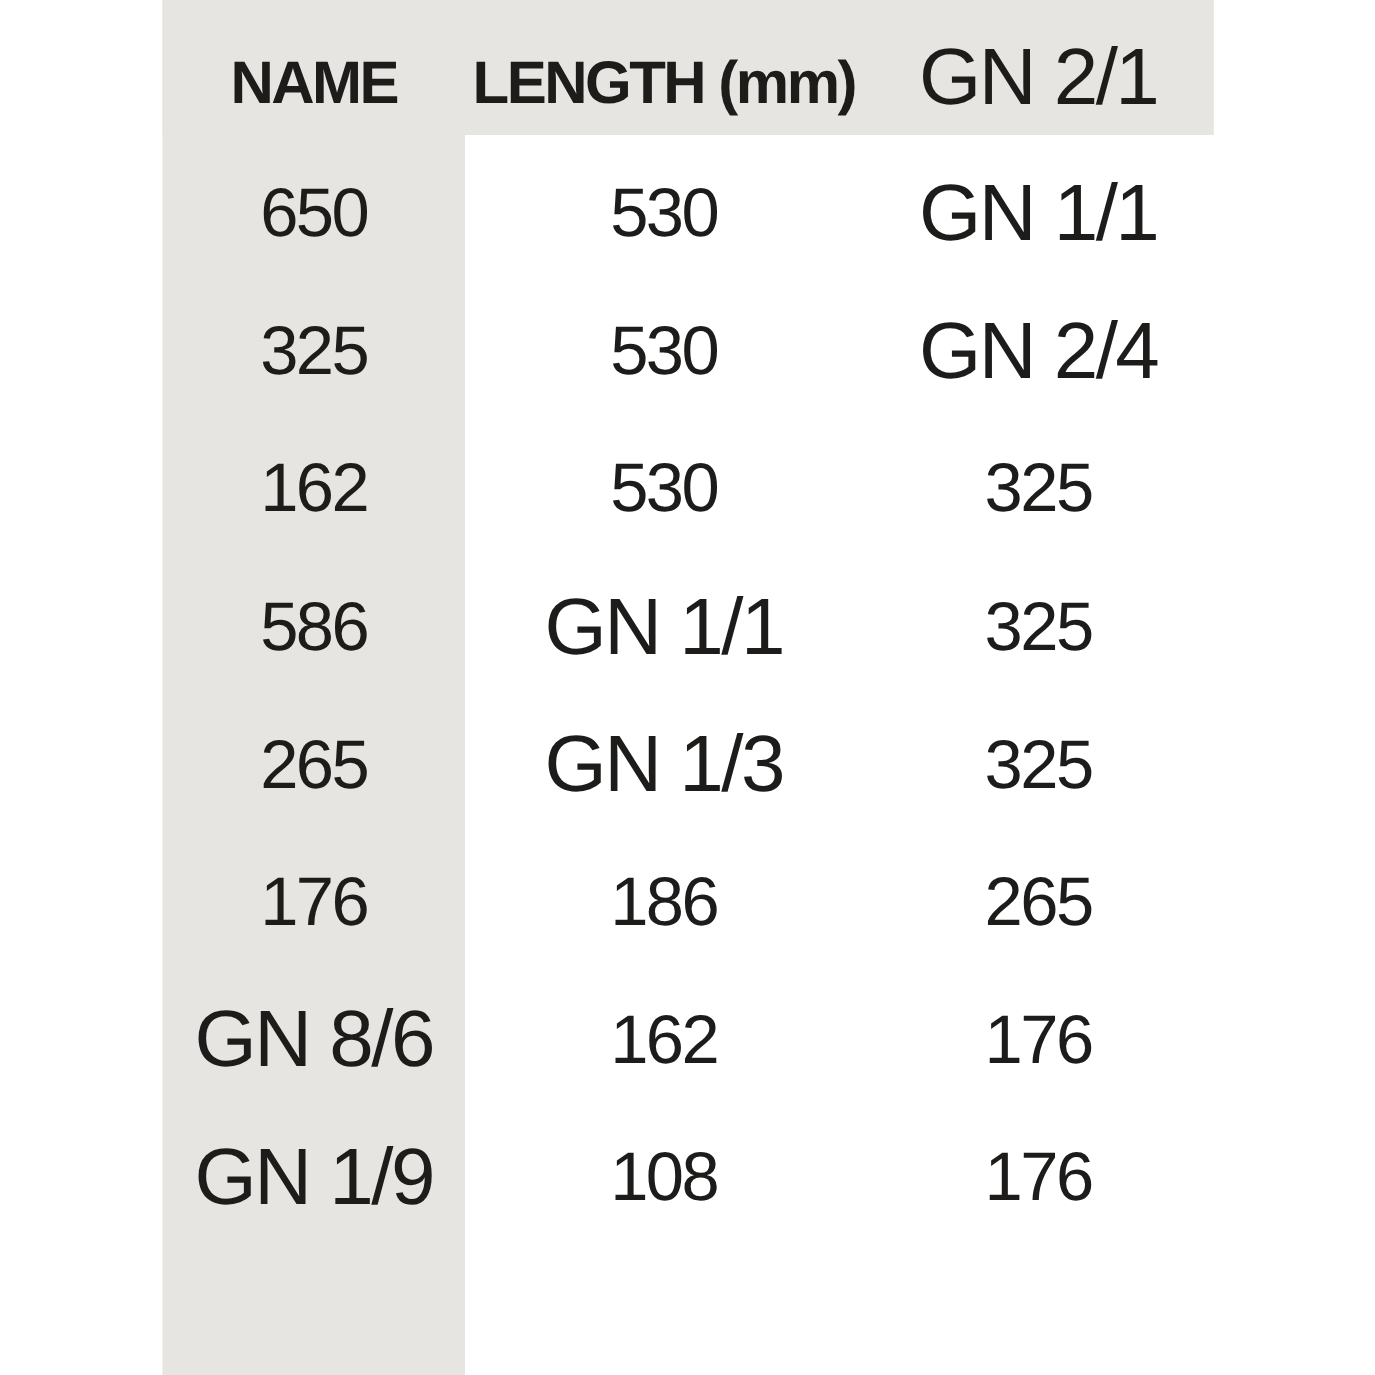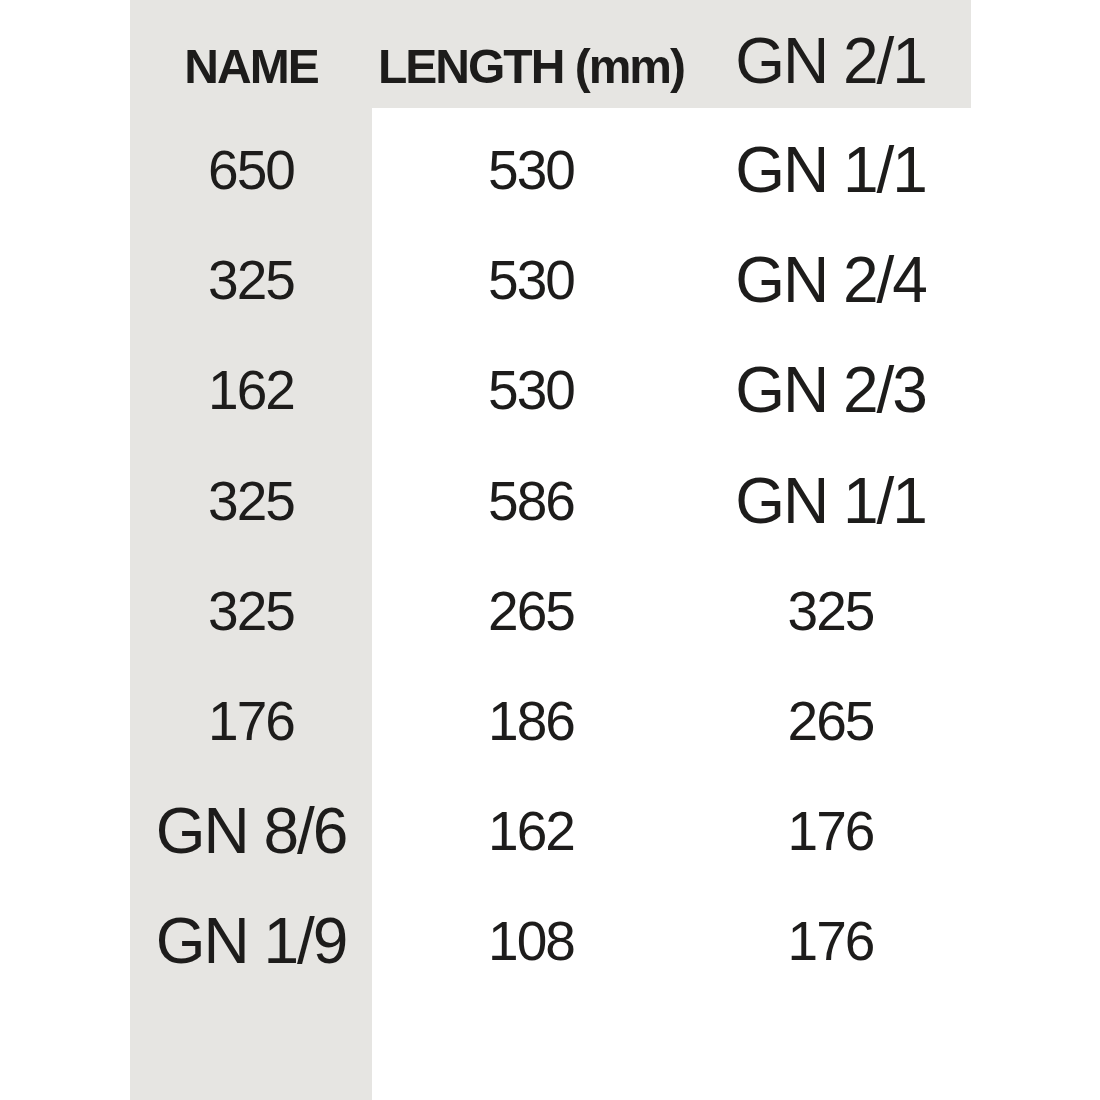--- a/index.html
+++ b/index.html
@@ -88,28 +88,28 @@
     <div class="cell num-cell">530</div>
 
     <div class="cell name-cell">GN 1/1</div>
     <div class="cell num-cell">325</div>
     <div class="cell num-cell">530</div>
 
     <div class="cell name-cell">GN 2/4</div>
     <div class="cell num-cell">162</div>
     <div class="cell num-cell">530</div>
 
-    <div class="cell name-cell">GN 2/3</div>
     <div class="cell num-cell">325</div>
     <div class="cell num-cell">586</div>
 
     <div class="cell name-cell">GN 1/1</div>
     <div class="cell num-cell">325</div>
     <div class="cell num-cell">265</div>
 
+    <div class="cell name-cell">GN 1/3</div>
     <div class="cell num-cell">325</div>
     <div class="cell num-cell">176</div>
 
     <div class="cell num-cell">186</div>
     <div class="cell num-cell">265</div>
 
     <div class="cell name-cell">GN 8/6</div>
     <div class="cell num-cell">162</div>
     <div class="cell num-cell">176</div>
 

